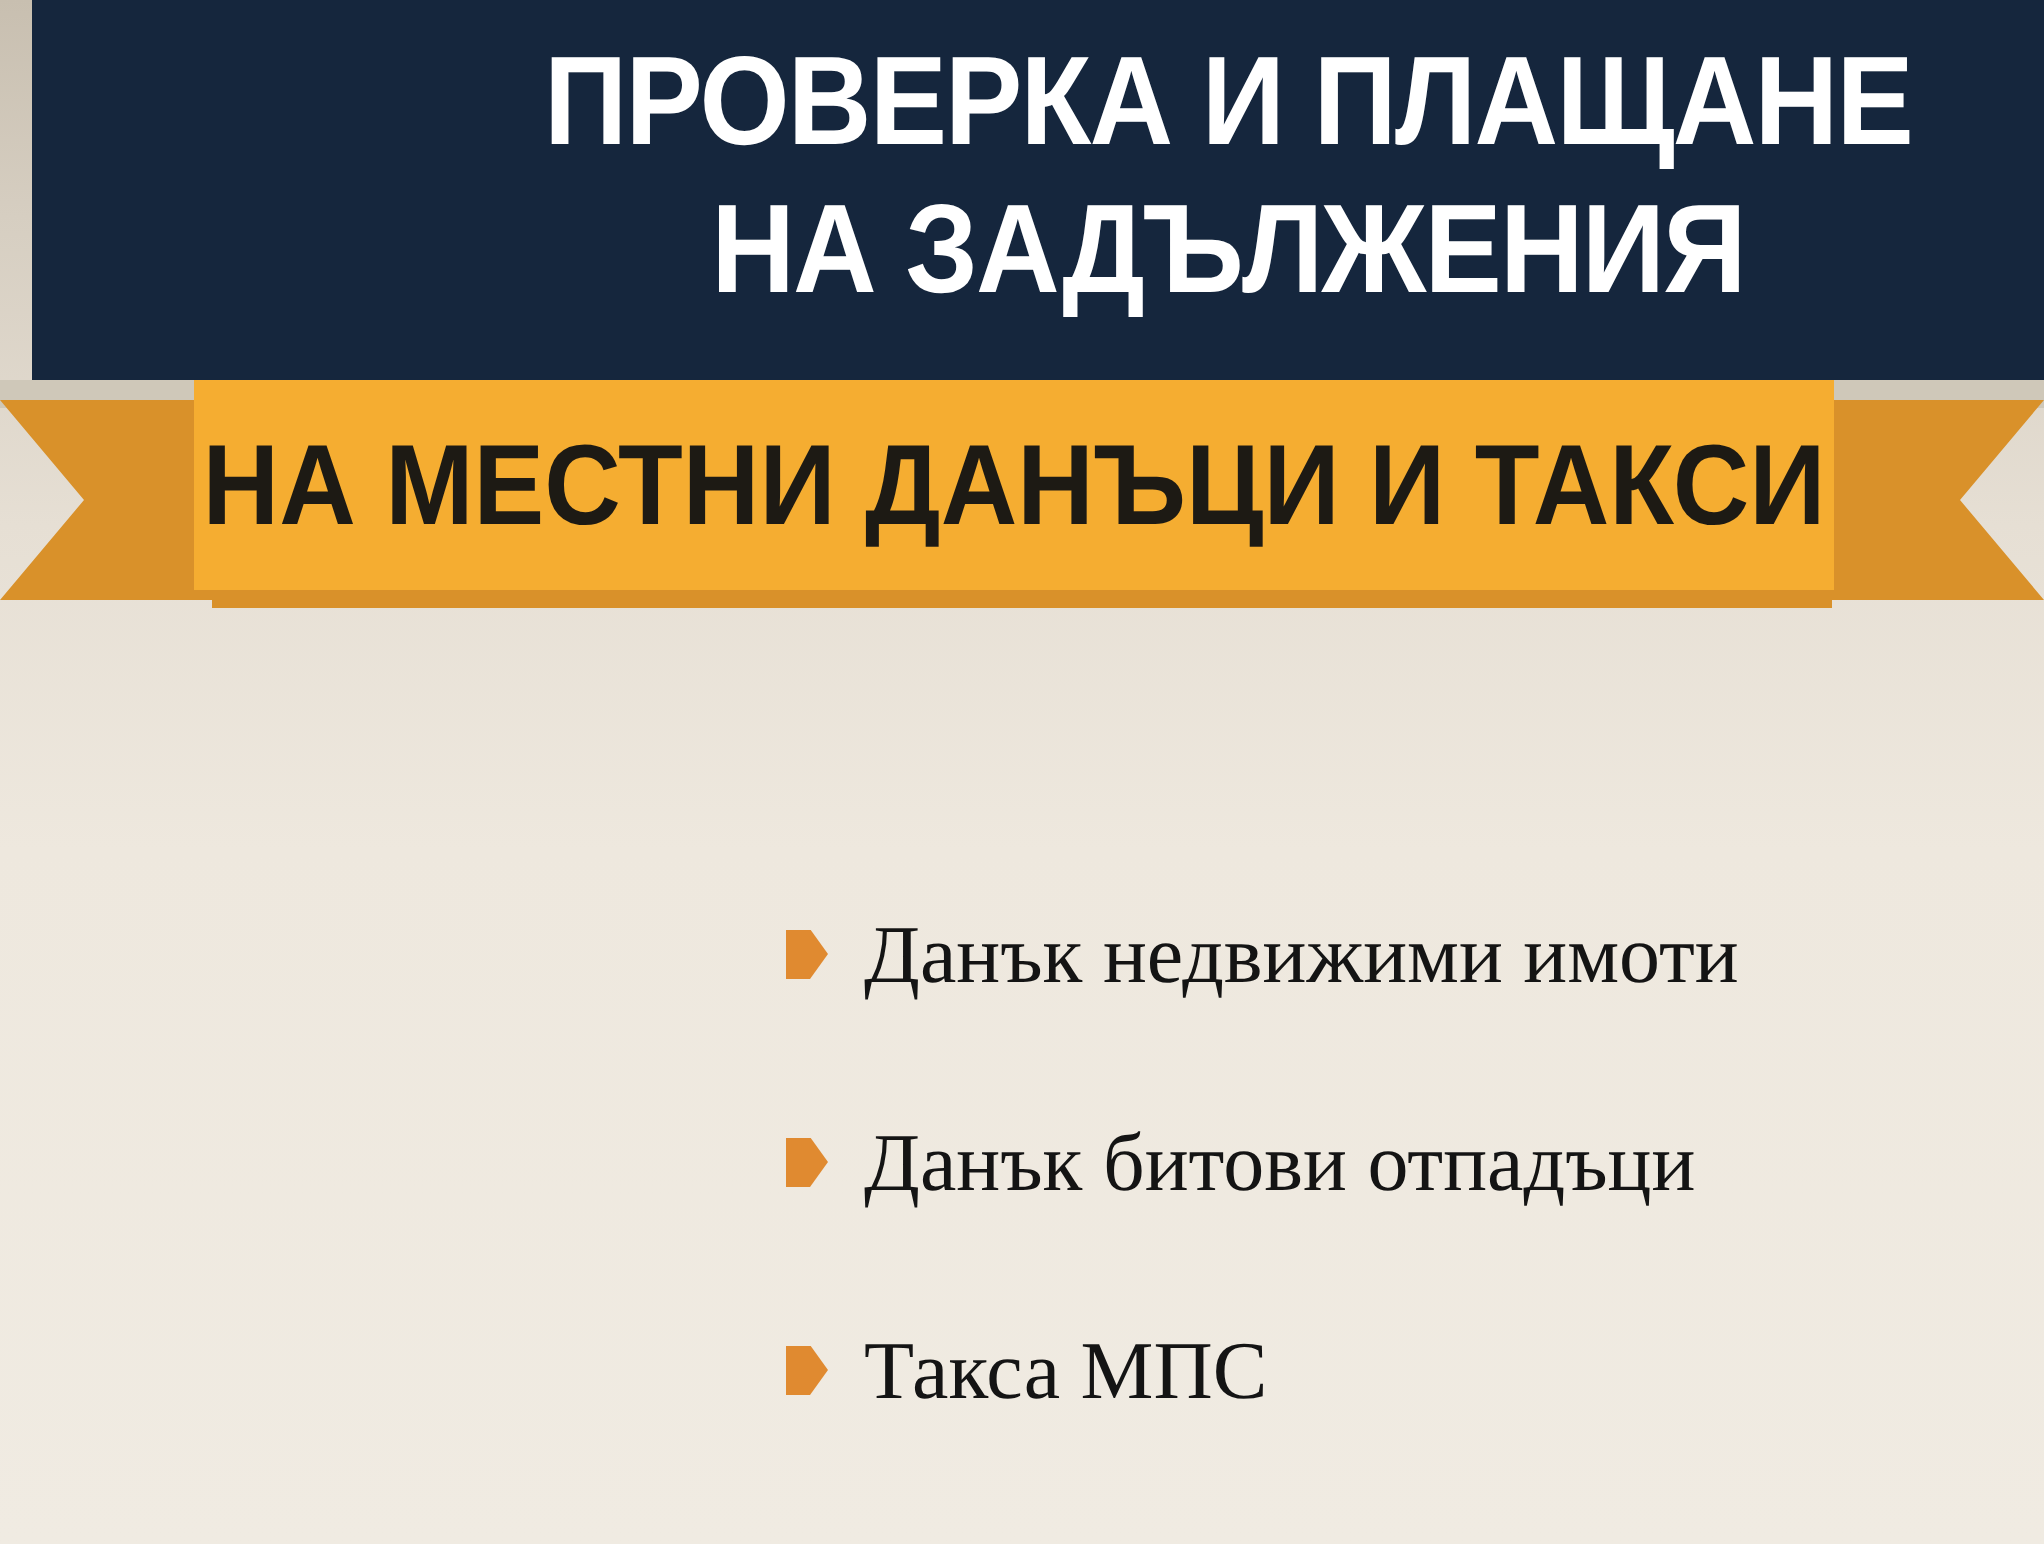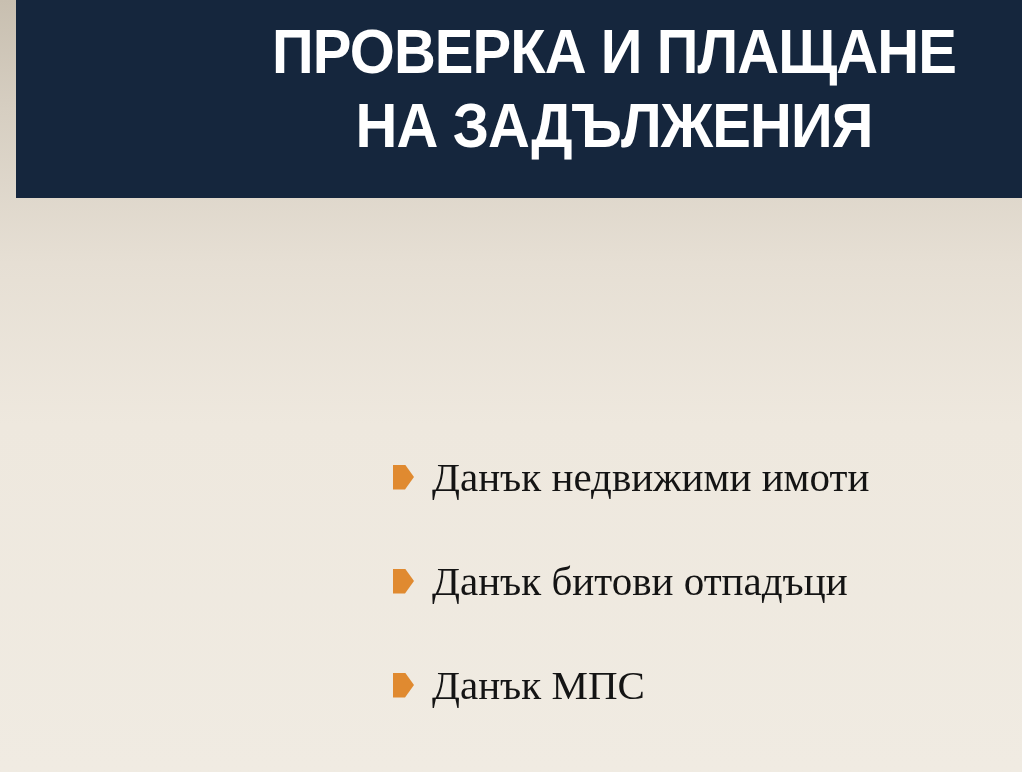--- a/index.html
+++ b/index.html
@@ -78,20 +78,29 @@
   .item-label{
     font-family:"Liberation Serif",serif;
     font-size:41px;color:#141414;line-height:1;
   }
 </style>
 </head>
 <body>
 
 <div id="stage">
 
+  <div class="ribbon">
+    <div class="ribbon-fold left"></div>
+    <div class="ribbon-fold right"></div>
+    <div class="ribbon-tail left"></div>
+    <div class="ribbon-tail right"></div>
+    <div class="ribbon-shadow"></div>
+    <div class="ribbon-main"></div>
+    <div class="ribbon-text">НА МЕСТНИ ДАНЪЦИ И ТАКСИ</div>
+  </div>
 
   <div class="header">
     <div class="header-title">ПРОВЕРКА И ПЛАЩАНЕ
 НА ЗАДЪЛЖЕНИЯ</div>
   </div>
 
   <div class="crest">
     <svg width="150" height="180" viewBox="0 0 150 180">
       <g>
         <path d="M22 34 C22 24,34 22,38 28 C41 33,35 39,30 36 C27 34,28 30,31 30" fill="none" stroke="#F5C229" stroke-width="4.2" stroke-linecap="round"></path>
@@ -319,17 +328,17 @@
     <div class="list-item">
       <span class="bullet"></span>
       <span class="item-label">Данък недвижими имоти</span>
     </div>
     <div class="list-item">
       <span class="bullet"></span>
       <span class="item-label">Данък битови отпадъци</span>
     </div>
     <div class="list-item">
       <span class="bullet"></span>
-      <span class="item-label">Данък МПС</span>
+      <span class="item-label">Такса МПС</span>
     </div>
   </div>
 
 </div>
 
 </body></html>

